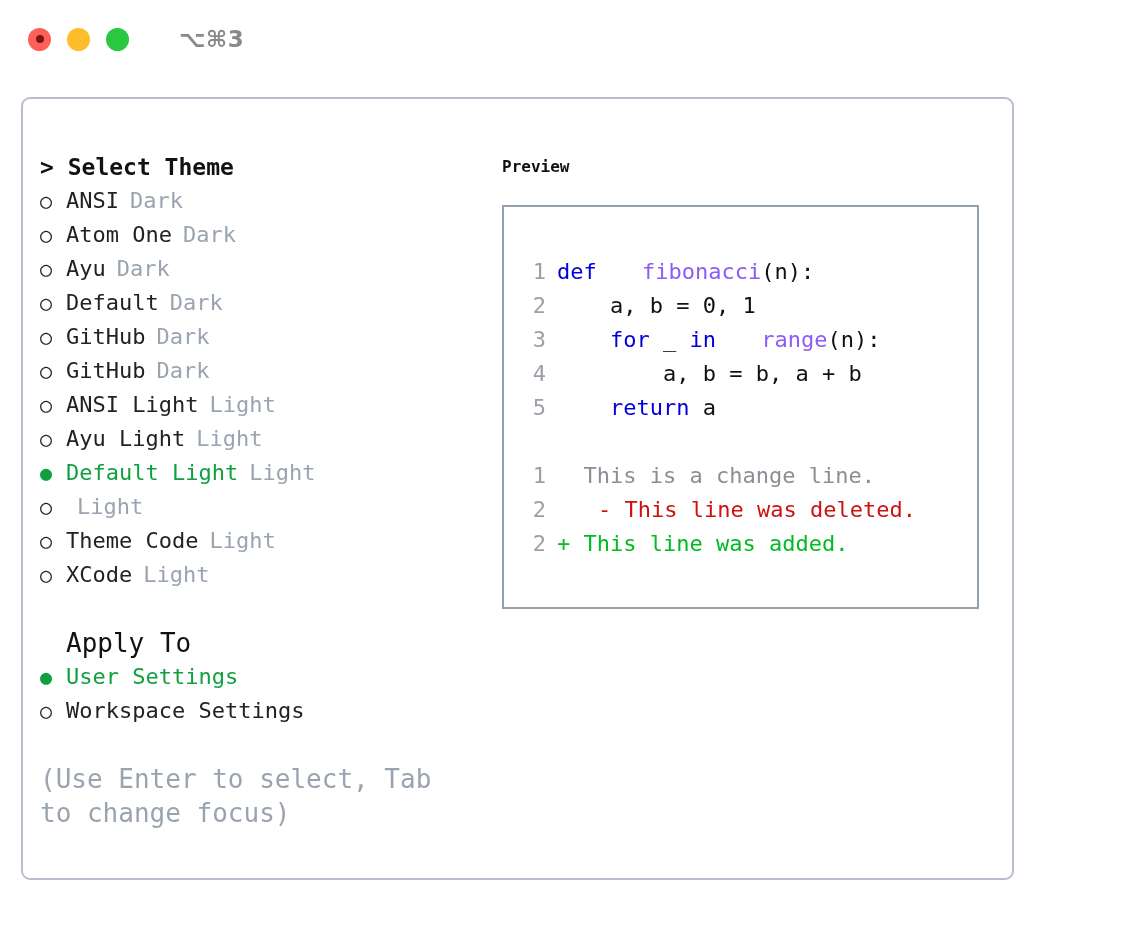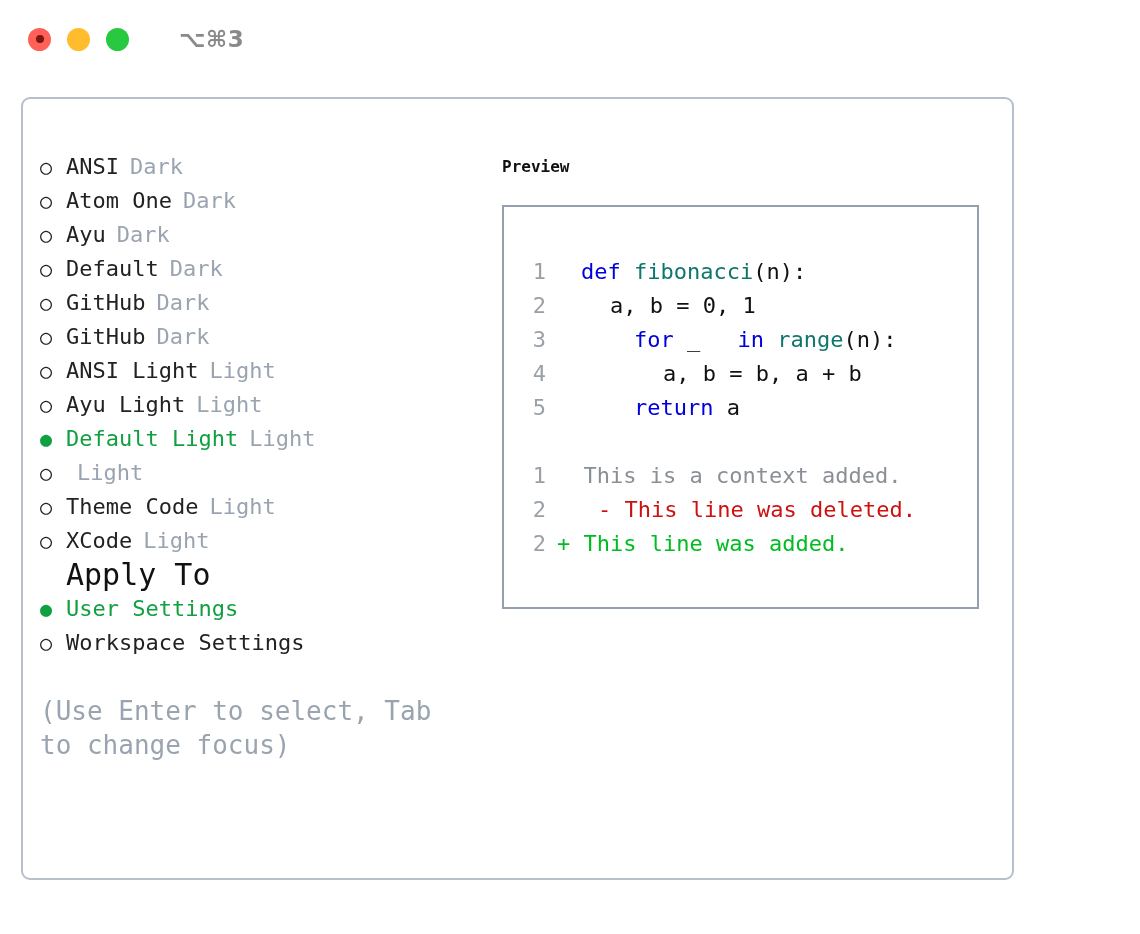--- a/index.html
+++ b/index.html
@@ -130,22 +130,23 @@
   }
   .opt-row.selected .opt-label {
     color: #10a040;
   }
   .opt-badge {
     color: #9aa4b0;
     margin-left: 11px;
   }
 
   .apply-title {
+    margin-top: 34px;
     padding-left: 26px;
-    font-size: 30px;
+    font-size: 26px;
     color: #111111;
     line-height: 34px;
     white-space: pre;
   }
 
   .hint {
     margin-top: 34px;
     font-size: 26px;
     line-height: 34px;
     color: #9aa4b0;
@@ -188,22 +189,22 @@
     align-items: baseline;
     white-space: pre;
   }
   .lineno {
     color: #9aa0a6;
     width: 28px;
     flex: none;
     text-align: right;
     margin-right: 11px;
   }
-  .tok-kw   { color: #0000dd; margin-left: 24px; }
-  .tok-fn   { color: #0f766e; }
+  .tok-kw   { color: #0000dd; }
+  .tok-fn   { color: #8b5cf6; margin-left: 32px; }
   .tok-txt  { color: #111111; }
 
   .diff {
     position: absolute;
     left: 14px;
     top: 252px;
     font-size: 22px;
     line-height: 34px;
     white-space: pre;
   }
@@ -222,20 +223,21 @@
       <span class="light minimize"></span>
       <span class="light zoom"></span>
     </div>
     <span class="shortcut">⌥⌘3</span>
   </div>
 
   <div class="panel">
     <div class="columns">
 
       <div class="left-col">
+        <div class="section-title">&gt; Select Theme</div>
         <div id="theme-list">
             <div class="opt-row"><span class="bullet">○</span><span class="opt-label">ANSI</span><span class="opt-badge">Dark</span></div>
             <div class="opt-row"><span class="bullet">○</span><span class="opt-label">Atom One</span><span class="opt-badge">Dark</span></div>
             <div class="opt-row"><span class="bullet">○</span><span class="opt-label">Ayu</span><span class="opt-badge">Dark</span></div>
             <div class="opt-row"><span class="bullet">○</span><span class="opt-label">Default</span><span class="opt-badge">Dark</span></div>
             <div class="opt-row"><span class="bullet">○</span><span class="opt-label">GitHub</span><span class="opt-badge">Dark</span></div>
             <div class="opt-row"><span class="bullet">○</span><span class="opt-label">GitHub</span><span class="opt-badge">Dark</span></div>
             <div class="opt-row"><span class="bullet">○</span><span class="opt-label">ANSI Light</span><span class="opt-badge">Light</span></div>
             <div class="opt-row"><span class="bullet">○</span><span class="opt-label">Ayu Light</span><span class="opt-badge">Light</span></div>
             <div class="opt-row selected"><span class="bullet on">●</span><span class="opt-label">Default Light</span><span class="opt-badge">Light</span></div>
@@ -250,19 +252,19 @@
             <div class="opt-row"><span class="bullet">○</span><span class="opt-label">Workspace Settings</span></div>
           </div>
 
         <div class="hint">(Use Enter to select, Tab to change focus)</div>
       </div>
 
       <div class="right-col">
         <div class="preview-title">Preview</div>
         <div class="preview-box">
           <div class="code" id="code-block"><div class="code-line"><span class="lineno">1</span><span><span class="tok-kw">def </span><span class="tok-fn">fibonacci</span><span class="tok-txt">(n):</span></span></div><div class="code-line"><span class="lineno">2</span><span><span class="tok-txt">    a, b = 0, 1</span></span></div><div class="code-line"><span class="lineno">3</span><span><span class="tok-txt">    </span><span class="tok-kw">for</span><span class="tok-txt"> _ </span><span class="tok-kw">in</span><span class="tok-txt"> </span><span class="tok-fn">range</span><span class="tok-txt">(n):</span></span></div><div class="code-line"><span class="lineno">4</span><span><span class="tok-txt">        a, b = b, a + b</span></span></div><div class="code-line"><span class="lineno">5</span><span><span class="tok-txt">    </span><span class="tok-kw">return</span><span class="tok-txt"> a</span></span></div></div>
-          <div class="diff" id="diff-block"><div class="code-line"><span class="lineno">1</span><span class="diff-ctx">  This is a context added.</span></div><div class="code-line"><span class="lineno">2</span><span class="diff-del">- This line was deleted.</span></div><div class="code-line"><span class="lineno">2</span><span class="diff-add">+ This line was added.</span></div></div>
+          <div class="diff" id="diff-block"><div class="code-line"><span class="lineno">1</span><span class="diff-ctx">  This is a change line.</span></div><div class="code-line"><span class="lineno">2</span><span class="diff-del">- This line was deleted.</span></div><div class="code-line"><span class="lineno">2</span><span class="diff-add">+ This line was added.</span></div></div>
         </div>
       </div>
 
     </div>
   </div>
 </div>
 
 </body></html>

